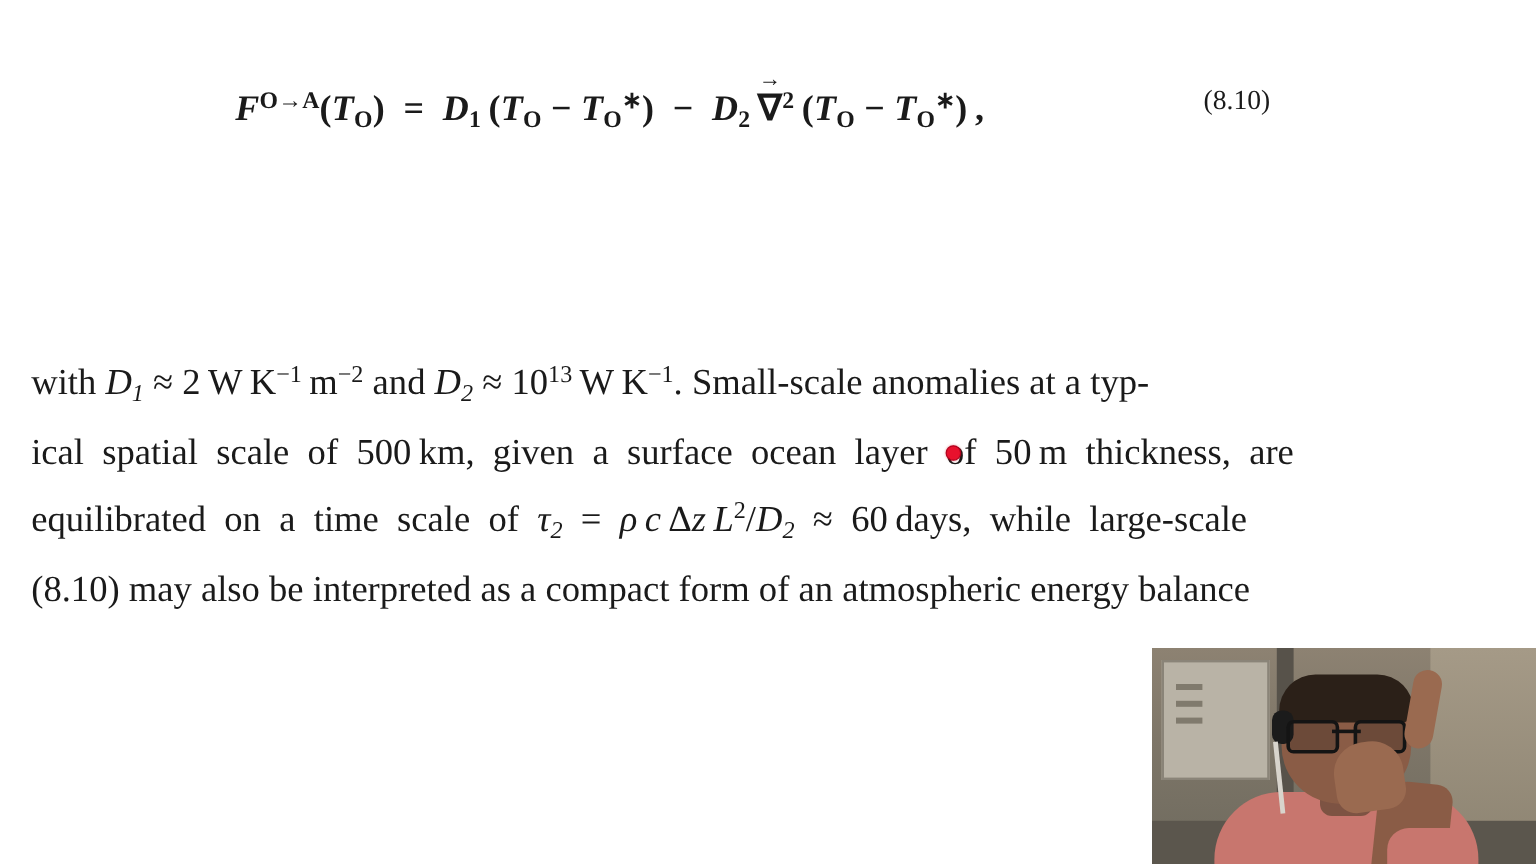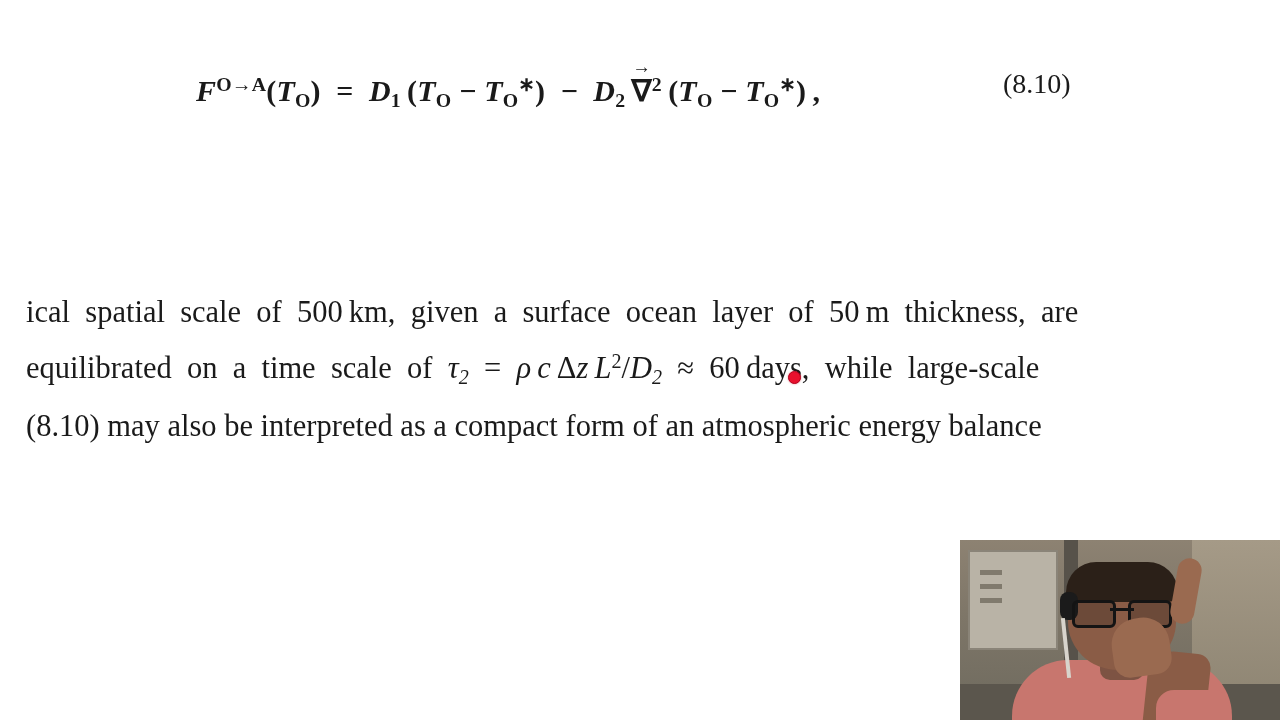--- a/index.html
+++ b/index.html
@@ -34,21 +34,21 @@
     line-height: 44px;
     white-space: nowrap;
     letter-spacing: 0.2px;
     font-weight: bold;
   }
   .equation-number {
     position: absolute;
     left: 1003px;
     top: 0;
     font-family: "Liberation Serif", serif;
-    font-size: 28px;
+    font-size: 23px;
     line-height: 44px;
   }
 
   
   .mi { font-style: italic; }
   .mup { font-style: normal; }
   .sub {
     font-size: 0.66em;
     vertical-align: -0.28em;
     font-style: normal;
@@ -298,20 +298,21 @@
       <span class="mi">F</span><span class="sup mup">O→A</span><span class="paren">(</span><span class="mi">T</span><span class="sub">O</span><span class="paren">)</span>
       &nbsp;=&nbsp;
       <span class="mi">D</span><span class="sub">1</span> <span class="paren">(</span><span class="mi">T</span><span class="sub">O</span> − <span class="mi">T</span><span class="sub">O</span><span class="sup">∗</span><span class="paren">)</span>
       &nbsp;−&nbsp;
       <span class="mi">D</span><span class="sub">2</span> <span class="vecgrad"><span class="arrow">→</span>∇</span><span class="sup">2</span> <span class="paren">(</span><span class="mi">T</span><span class="sub">O</span> − <span class="mi">T</span><span class="sub">O</span><span class="sup">∗</span><span class="paren">)</span> ,
     </div>
     <div class="equation-number">(8.10)</div>
   </div>
 
   <div class="body-text">
+    <span class="line">with&nbsp;<span class="mi">D</span><span class="sub-i">1</span>&nbsp;≈&nbsp;2 W K<span class="sup">−1</span> m<span class="sup">−2</span> and <span class="mi">D</span><span class="sub-i">2</span>&nbsp;≈&nbsp;10<span class="sup">13</span> W K<span class="sup">−1</span>. Small-scale anomalies at a typ-</span>
     <span class="line">ical&nbsp; spatial&nbsp; scale&nbsp; of&nbsp; 500 km,&nbsp; given&nbsp; a&nbsp; surface&nbsp; ocean&nbsp; layer&nbsp; of&nbsp; 50 m&nbsp; thickness,&nbsp; are</span>
     <span class="line">equilibrated&nbsp; on&nbsp; a&nbsp; time&nbsp; scale&nbsp; of&nbsp; <span class="mi">τ</span><span class="sub-i">2</span>&nbsp; =&nbsp; <span class="mi">ρ</span> <span class="mi">c</span> Δ<span class="mi">z</span> <span class="mi">L</span><span class="sup">2</span>/<span class="mi">D</span><span class="sub-i">2</span>&nbsp; ≈&nbsp; 60 days,&nbsp; while&nbsp; large-scale</span>
     <span class="line">(8.10)&nbsp;may also be interpreted as a compact form of an atmospheric energy balance</span>
   </div>
 
   <div class="cursor-dot"></div>
 
   <div class="webcam">
     <div class="wc-wall"></div>
     <div class="wc-right-wall"></div>

